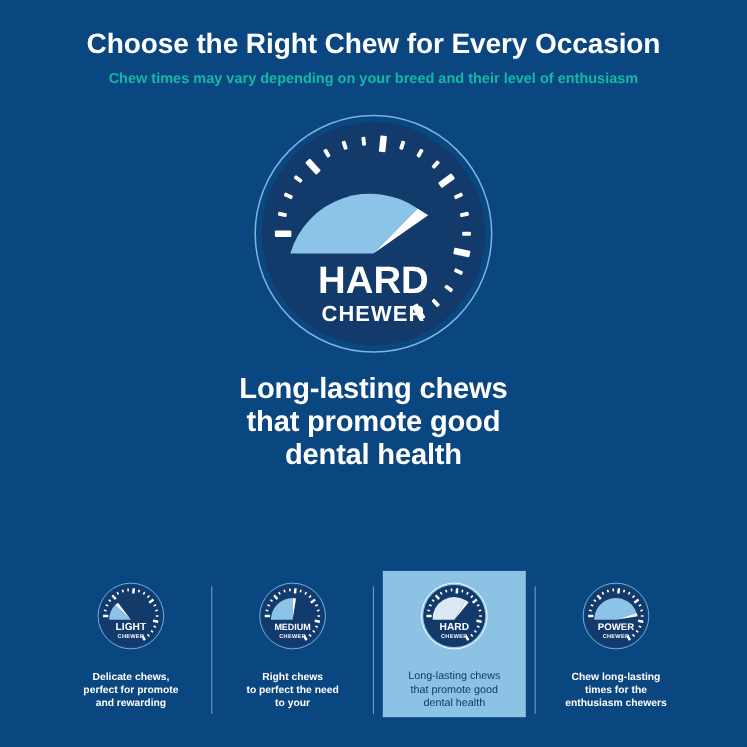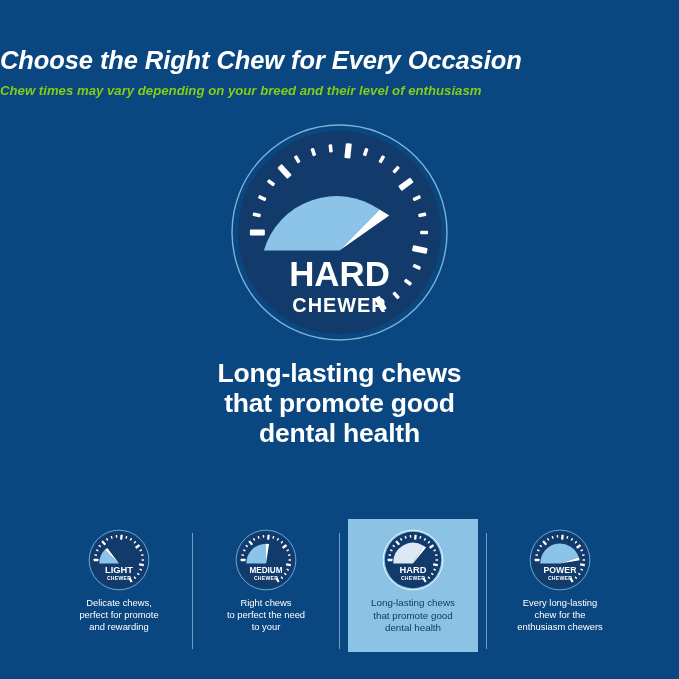--- a/index.html
+++ b/index.html
@@ -20,34 +20,33 @@
     position: absolute;
     inset: 0;
     display: flex;
     flex-direction: column;
     align-items: center;
   }
 
   
   .header {
     width: 100%;
-    text-align: left;
-    margin-top: 46px;
-    font-style: italic;
+    text-align: center;
+    margin-top: 26px;
   }
   .headline {
     color: #ffffff;
     font-size: 25.5px;
     font-weight: bold;
     letter-spacing: -0.1px;
     line-height: 1.1;
     margin: 0;
   }
   .subhead {
-    color: #84cc16;
+    color: #14b8a6;
     font-size: 13.2px;
     font-weight: bold;
     line-height: 1.2;
     margin: 9px 0 0 0;
   }
 
   
   .hero-wrap {
     margin-top: 24px;
     width: 219px;
@@ -85,41 +84,42 @@
   }
   .card {
     width: 130px;
     height: 133px;
     display: flex;
     flex-direction: column;
     align-items: center;
     position: relative;
     padding-top: 10px;
     box-sizing: border-box;
+    gap: 12px;
   }
   .card.highlight {
     background: #8cc2e4;
   }
   .divider {
     width: 1px;
     height: 116px;
     background: #6f9dc4;
     margin: 14px 8px 0 8px;
     flex: 0 0 auto;
   }
   .card-badge {
     width: 62px;
     height: 62px;
     display: block;
   }
   .card-caption {
     margin-top: 6px;
     color: #ffffff;
     font-size: 9.4px;
-    font-weight: normal;
+    font-weight: bold;
     line-height: 1.28;
     text-align: center;
     padding: 0 4px;
   }
   .card.highlight .card-caption {
     color: #123a6b;
     font-weight: normal;
     font-size: 9.8px;
   }
   .card-caption span { display: block; }
@@ -541,20 +541,20 @@
           <g transform="rotate(150 110 110)">
               <rect x="106" y="20" width="8" height="17" rx="1"></rect>
             </g>
         </g>
         <path d="M 110 122 L 40 122 A 70 70 0 0 1 176.5 100.0 Z" fill="#8cc3e8"></path>
         <path d="M 110 122 L 176.5 100.0 L 180.0 110.5 Z" fill="#ffffff"></path>
         <text x="110" y="156" text-anchor="middle" fill="#ffffff" font-family="Liberation Sans, sans-serif" font-size="31" font-weight="bold">POWER</text>
         <text x="110" y="180" text-anchor="middle" fill="#ffffff" font-family="Liberation Sans, sans-serif" font-size="18" font-weight="bold" letter-spacing="1">CHEWER</text>
       </svg>
       <div class="card-caption">
-        <span>Every long-lasting</span>
-        <span>chew for the</span>
+        <span>Chew long-lasting</span>
+        <span>times for the</span>
         <span>enthusiasm chewers</span>
       </div>
     </div>
 
   </div>
 </div>
 
 </body></html>

